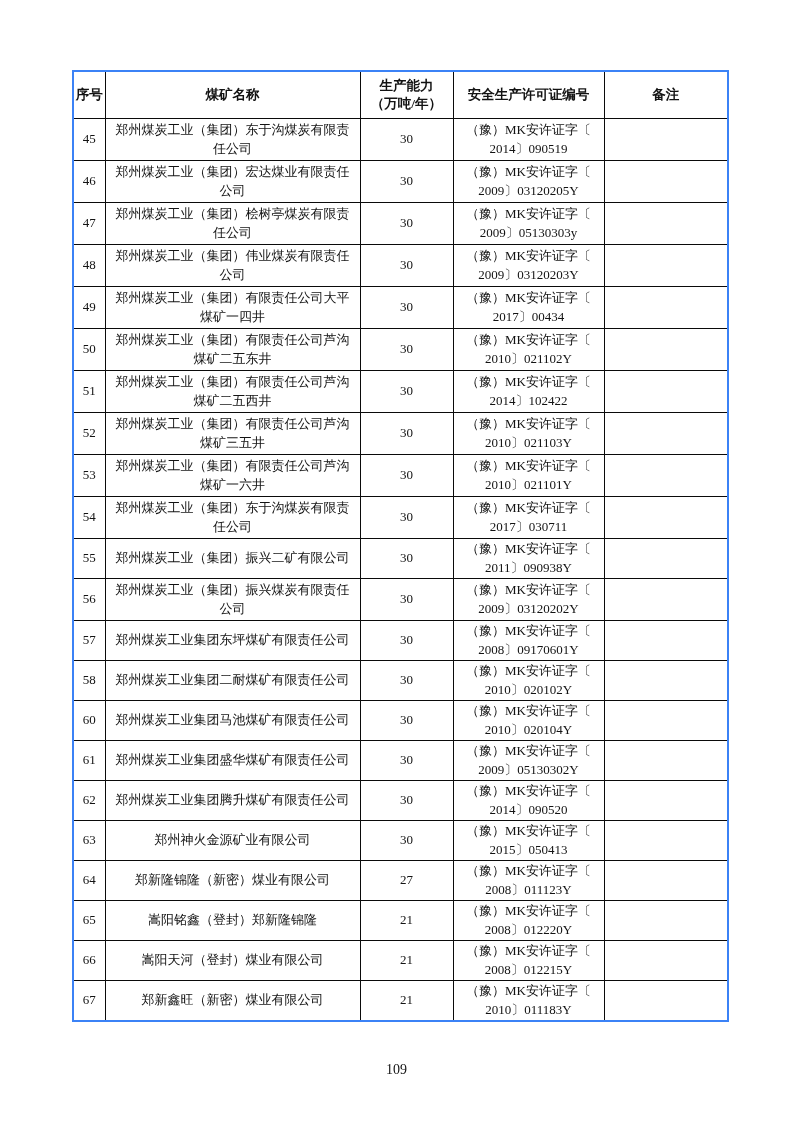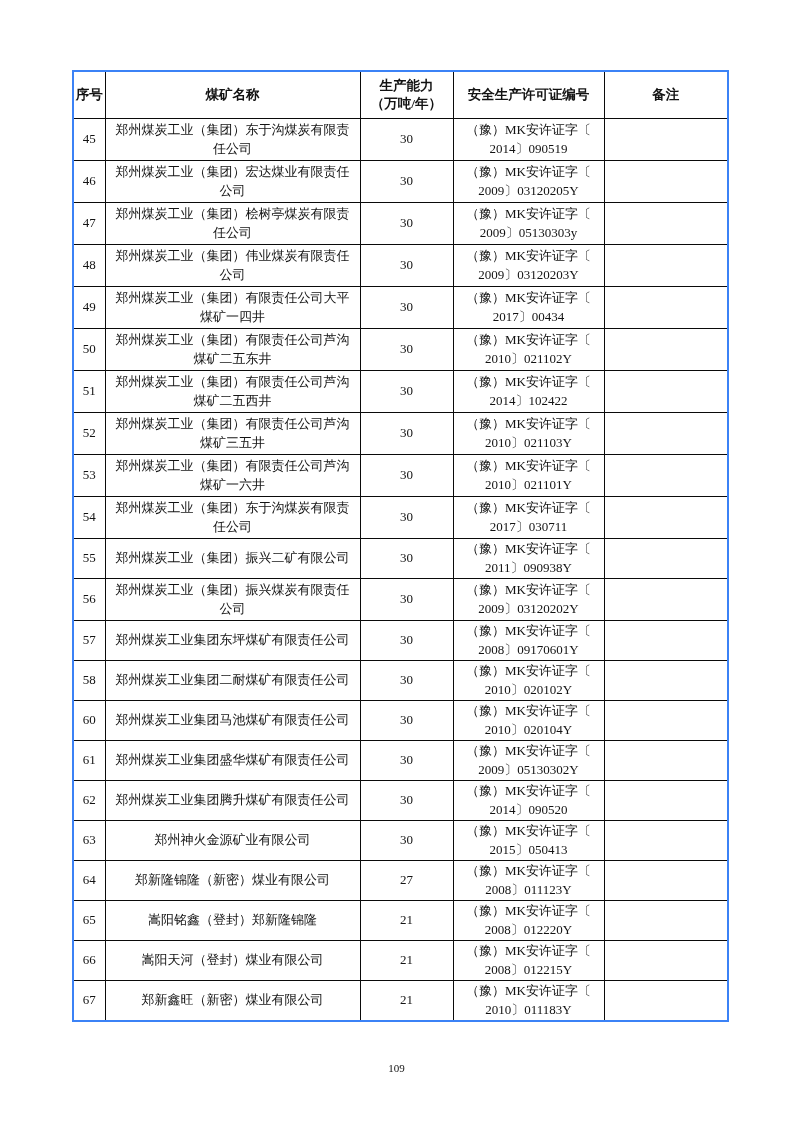--- a/index.html
+++ b/index.html
@@ -41,21 +41,21 @@
   td.cell-no { text-align: center; font-family: Liberation Serif, serif; }
   td.cell-name { text-align: center; padding: 1px 4px; line-height: 1.5; }
   td.cell-capacity { text-align: center; }
   td.cell-license { text-align: center; white-space: pre-line; line-height: 1.5; }
   td.cell-remark { }
   .page-footer {
     position: absolute;
     left: 0; top: 1062px;
     width: 100%;
     text-align: center;
-    font-size: 11px;
+    font-size: 14px;
   }
 </style>
 </head>
 <body>
 
 <table class="doc-table">
   <colgroup>
     <col style="width:32px">
     <col style="width:255px">
     <col style="width:93px">

